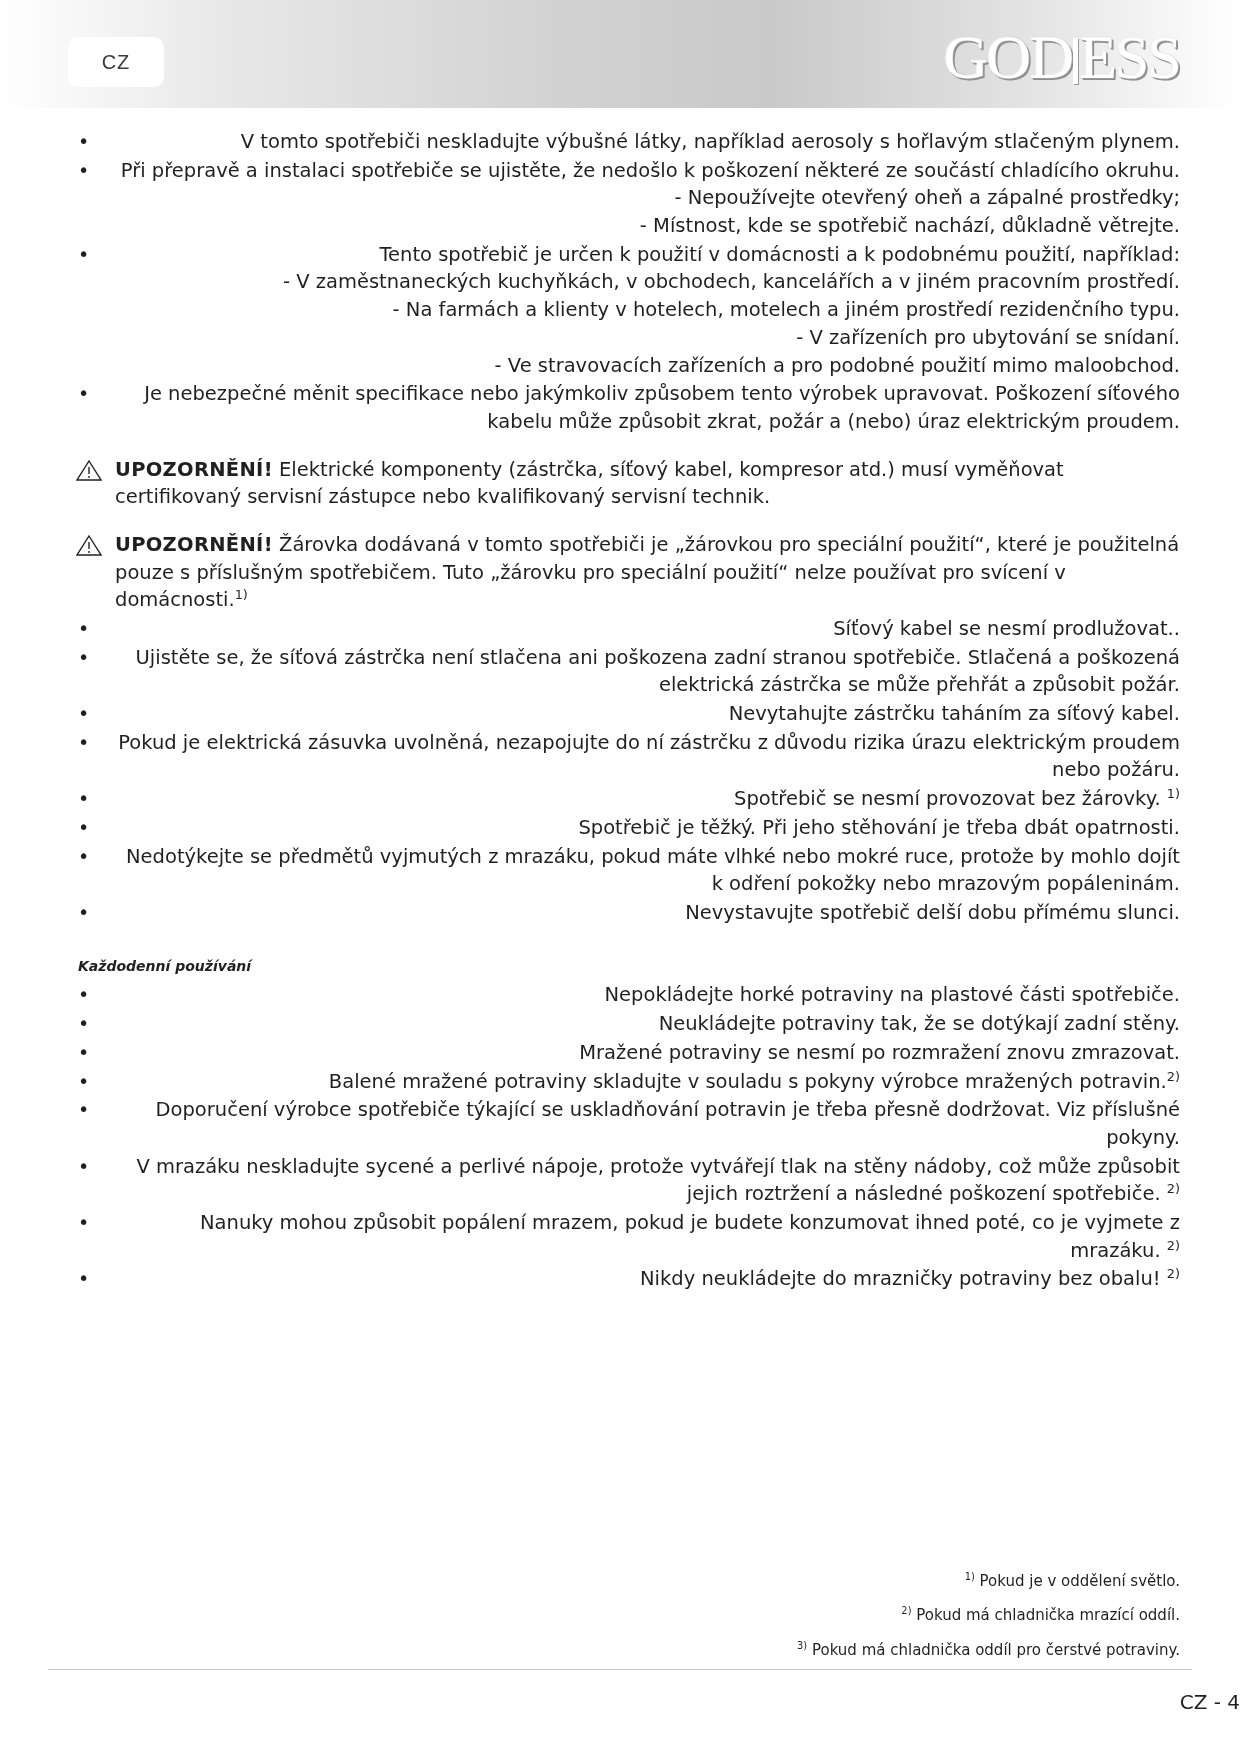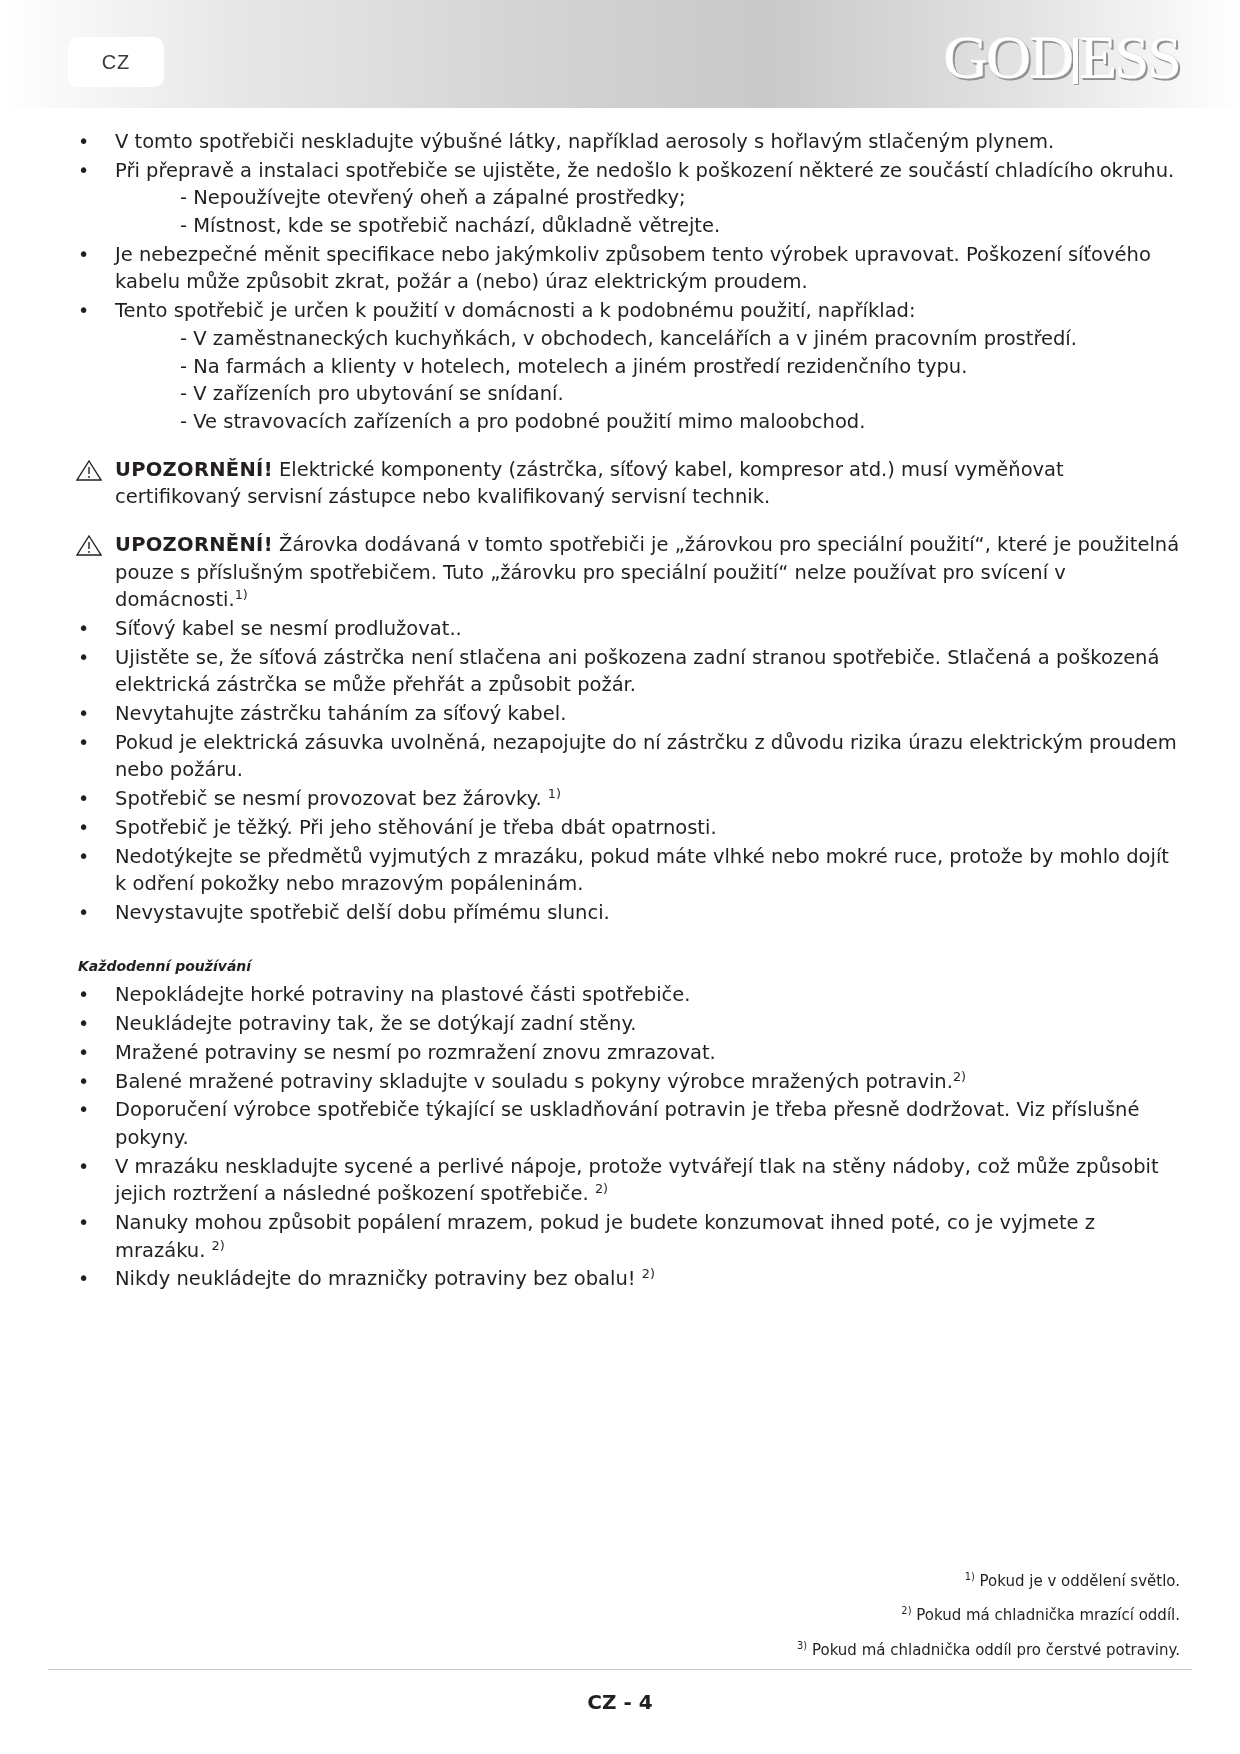--- a/index.html
+++ b/index.html
@@ -80,20 +80,21 @@
 
   ul.bullets {
     list-style: none;
     margin: 0;
     padding: 0;
   }
   ul.bullets > li {
     position: relative;
     padding-left: 45px;
     margin-bottom: 1px;
+    text-align: right;
   }
   ul.bullets > li::before {
     content: "•";
     position: absolute;
     left: 8px;
     top: 0;
     font-size: 19px;
   }
   .sub {
     padding-left: 78px;
@@ -150,24 +151,23 @@
     left: 48px;
     right: 48px;
     top: 1669px;
     height: 1px;
     background: #c8c8c8;
   }
   .footer-text {
     position: absolute;
     left: 0; right: 0;
     top: 1690px;
-    text-align: center;
+    text-align: right;
     font-size: 20px;
     color: #231f20;
-    font-weight: bold;
   }
 </style>
 </head>
 <body>
 
 <div class="header">
   <div class="header-inner">
     <div class="lang-badge">CZ</div>
     <div class="brand">GOD<span class="bar"></span>ESS</div>
   </div>
@@ -178,28 +178,28 @@
   <ul class="bullets">
     <li>
       <span>V tomto spotřebiči neskladujte výbušné látky, například aerosoly s hořlavým stlačeným plynem.</span>
     </li>
     <li>
       <span>Při přepravě a instalaci spotřebiče se ujistěte, že nedošlo k poškození některé ze součástí chladícího okruhu.</span>
       <div class="sub">- Nepoužívejte otevřený oheň a zápalné prostředky;</div>
       <div class="sub">- Místnost, kde se spotřebič nachází, důkladně větrejte.</div>
     </li>
     <li>
-      <span>Je nebezpečné měnit specifikace nebo jakýmkoliv způsobem tento výrobek upravovat. Poškození síťového kabelu může způsobit zkrat, požár a (nebo) úraz elektrickým proudem.</span>
-    </li>
-    <li>
       <span>Tento spotřebič je určen k použití v domácnosti a k podobnému použití, například:</span>
       <div class="sub">- V zaměstnaneckých kuchyňkách, v obchodech, kancelářích a v jiném pracovním prostředí.</div>
       <div class="sub">- Na farmách a klienty v hotelech, motelech a jiném prostředí rezidenčního typu.</div>
       <div class="sub">- V zařízeních pro ubytování se snídaní.</div>
       <div class="sub">- Ve stravovacích zařízeních a pro podobné použití mimo maloobchod.</div>
+    </li>
+    <li>
+      <span>Je nebezpečné měnit specifikace nebo jakýmkoliv způsobem tento výrobek upravovat. Poškození síťového kabelu může způsobit zkrat, požár a (nebo) úraz elektrickým proudem.</span>
     </li>
   </ul>
 
   <div class="warn">
     <svg class="tri" viewBox="0 0 26 23">
       <polygon points="13,2 25,21 1,21" fill="none" stroke="#231f20" stroke-width="1.4"></polygon>
       <line x1="13" y1="8" x2="13" y2="15" stroke="#231f20" stroke-width="1.4"></line>
       <circle cx="13" cy="18" r="0.9" fill="#231f20"></circle>
     </svg>
     <span class="lead">UPOZORNĚNÍ!</span><span> Elektrické komponenty (zástrčka, síťový kabel, kompresor atd.) musí vyměňovat certifikovaný servisní zástupce nebo kvalifikovaný servisní technik.</span>

